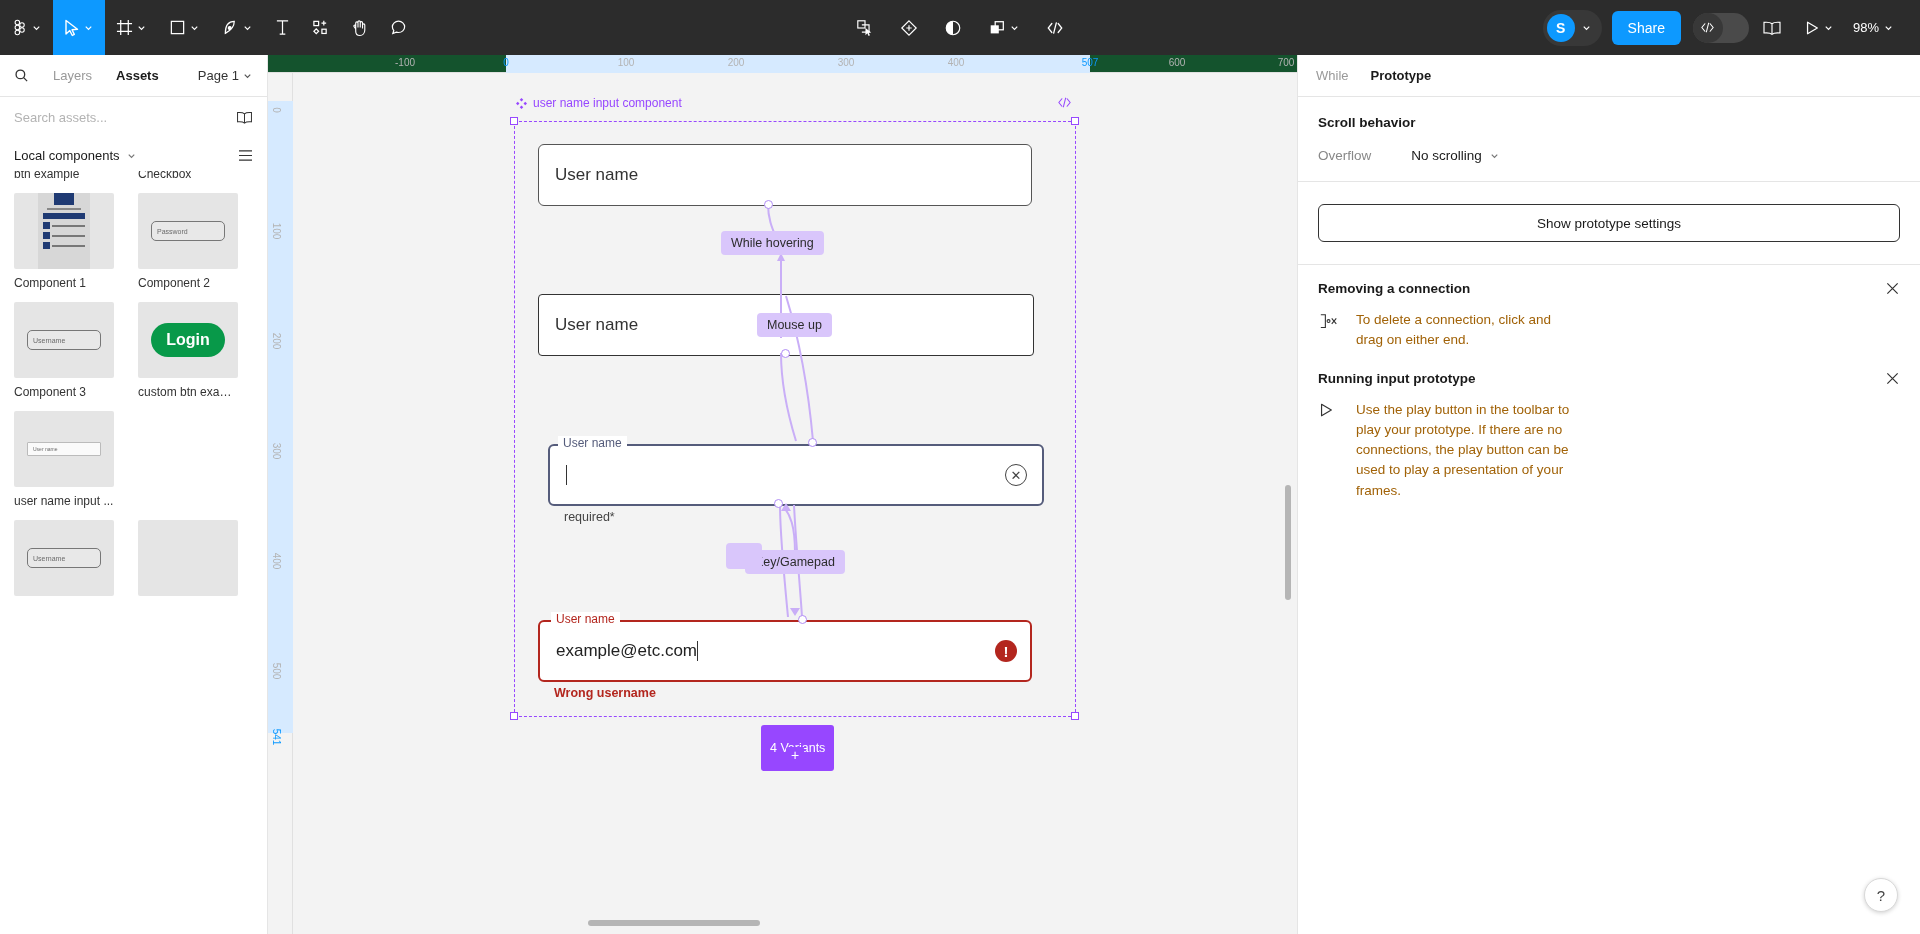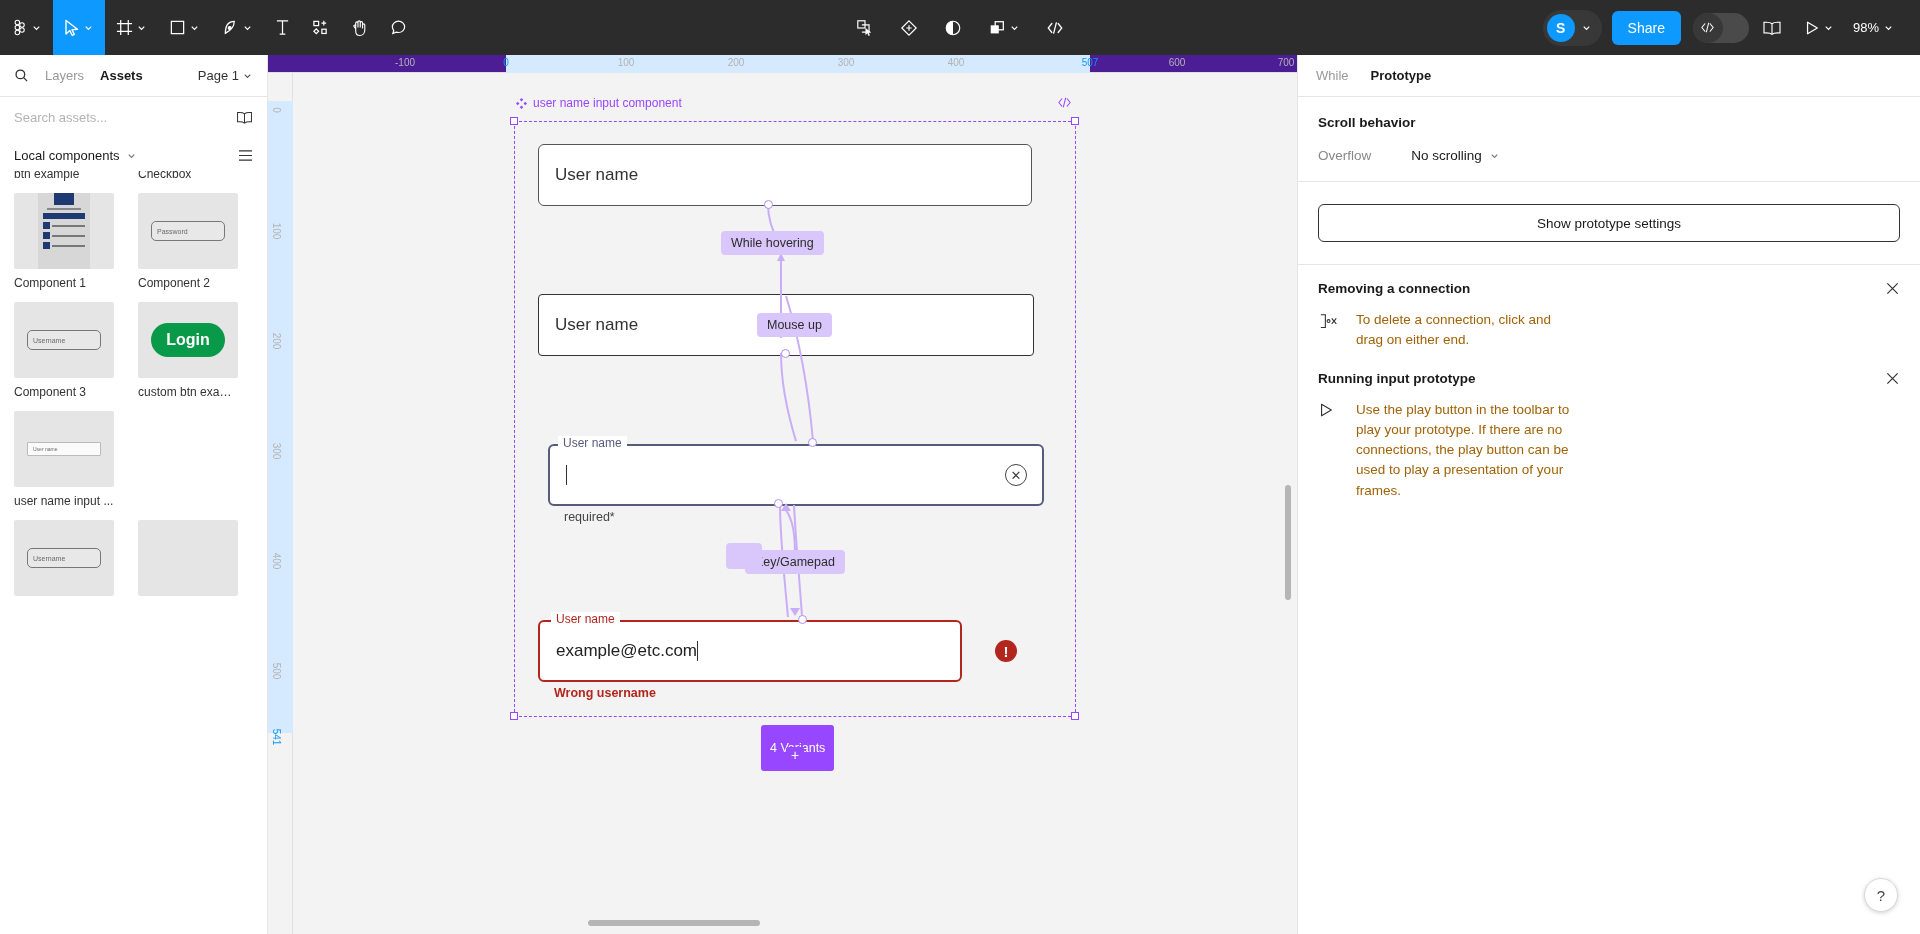--- a/index.html
+++ b/index.html
@@ -69,21 +69,21 @@
   }
 
   
   .left-panel {
     position: absolute; top: 55px; left: 0;
     width: 268px; height: 879px;
     background: #ffffff; border-right: 1px solid #e5e5e5;
     overflow: hidden;
   }
   .lp-tabs {
-    height: 42px; display: flex; align-items: center; gap: 16px;
+    height: 42px; display: flex; align-items: center; gap: 24px;
     padding: 0 14px; border-bottom: 1px solid #e5e5e5;
   }
   .lp-tab { font-size: 13px; color: #999; cursor: pointer; }
   .lp-tab.active { color: #1a1a1a; font-weight: bold; }
   .lp-tab.page { margin-left: auto; color: #333; display: flex; align-items: center; gap: 3px; }
   .lp-search {
     height: 40px; display: flex; align-items: center; padding: 0 14px;
     justify-content: space-between;
   }
   .lp-search input {
@@ -135,21 +135,21 @@
   .mp-ft { width: 20px; height: 3px; background: #777; margin-top: 22px; }
 
   
   .canvas {
     position: absolute; top: 55px; left: 268px;
     width: 1029px; height: 879px;
     background: #f3f3f3; overflow: hidden;
   }
   .ruler-h {
     position: absolute; top: 0; left: 0; width: 1029px; height: 18px;
-    background: #4c1d95; border-bottom: 1px solid #e0e0e0;
+    background: #14532d; border-bottom: 1px solid #e0e0e0;
   }
   .ruler-v {
     position: absolute; top: 18px; left: 0; width: 25px; height: 861px;
     background: #f3f3f3; border-right: 1px solid #e0e0e0;
   }
   .ruler-sel-h {
     position: absolute; top: 0; height: 18px; background: #d6eaff;
   }
   .ruler-sel-v {
     position: absolute; left: 0; width: 25px; background: #d6eaff;
@@ -609,21 +609,21 @@
 
     <div class="inp inp-plain hover" style="left:270px;top:239px;width:496px;height:62px;">User name</div>
 
     <div class="inp inp-focus" style="left:280px;top:389px;width:496px;height:62px;">
       <span class="caret"></span>
     </div>
     <div class="float-label" style="left:290px;top:381px;color:#555c7b;">User name</div>
     <div class="clear-icon" style="left:737px;top:409px;">✕</div>
     <div class="helper" style="left:296px;top:455px;color:#444;">required*</div>
 
-    <div class="inp inp-error" style="left:270px;top:565px;width:424px;height:62px;">
+    <div class="inp inp-error" style="left:270px;top:565px;width:494px;height:62px;">
       <span>example@etc.com</span>
         <span class="caret"></span>
     </div>
     <div class="float-label" style="left:283px;top:557px;color:#b3261e;">User name</div>
     <div class="err-icon" style="left:727px;top:585px;">!</div>
     <div class="helper" style="left:286px;top:631px;color:#b3261e;font-weight:bold;">Wrong username</div>
 
     <svg style="position:absolute;left:0;top:0;width:1029px;height:879px;pointer-events:none;">
       <path d="M500 149 C500 175 513 185 513 201" stroke="#c9aef7" stroke-width="2" fill="none"></path>
       <path d="M513 201 C513 232 513 255 513 283" stroke="#c9aef7" stroke-width="2" fill="none"></path>

